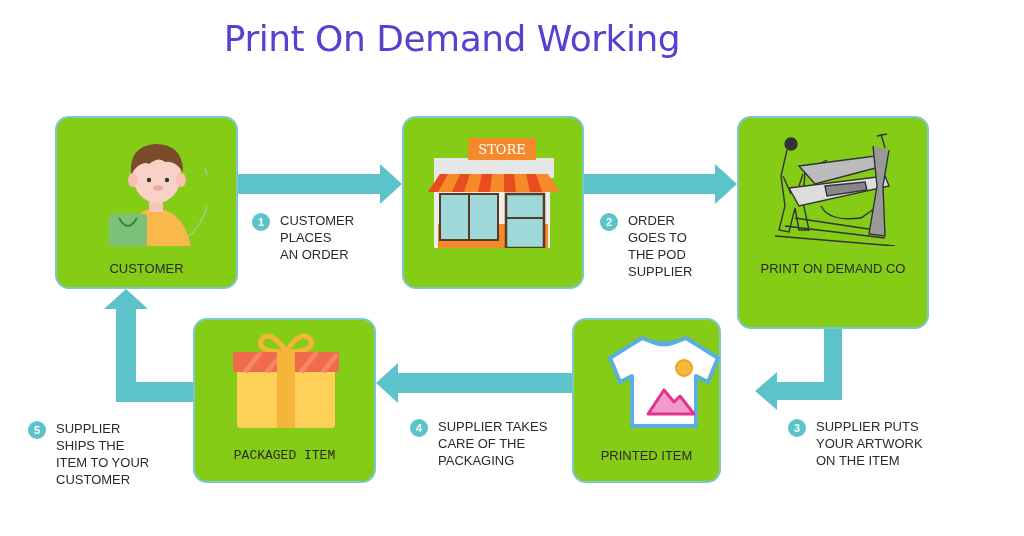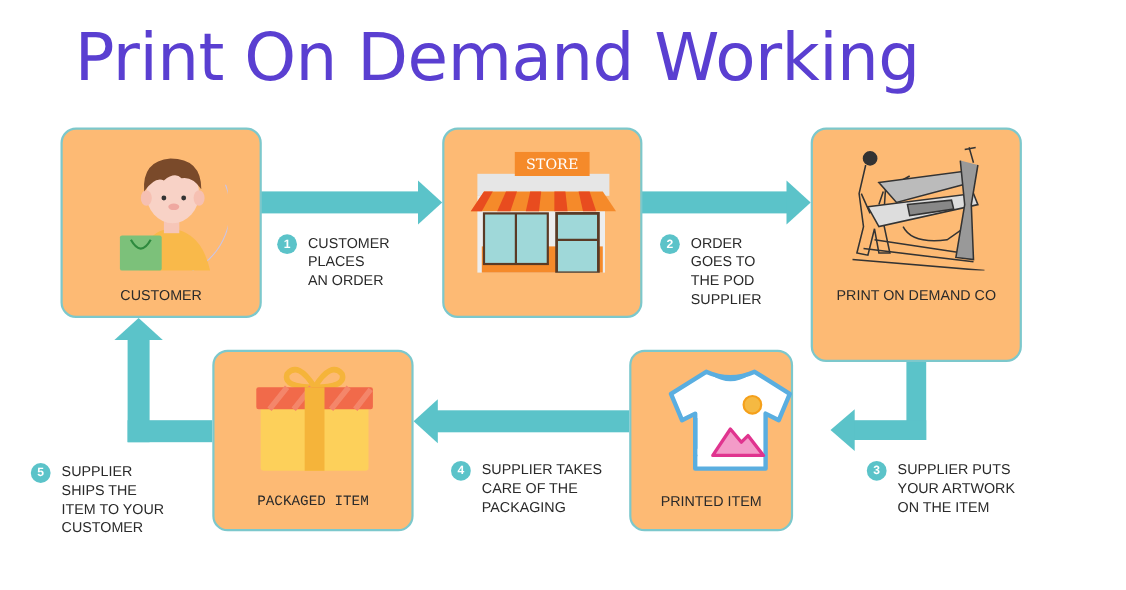--- a/index.html
+++ b/index.html
@@ -1,18 +1,18 @@
 <!DOCTYPE html>
 <html><head>
 <meta charset="utf-8">
 <style>
   html, body { margin:0; padding:0; }
   body { width:1024px; height:536px; background:#ffffff; position:relative; overflow:hidden; font-family:"Liberation Sans", sans-serif; }
-  .title { position:absolute; left:0; width:904px; top:18px; text-align:center; font-family:"DejaVu Sans", sans-serif; font-size:60px; color:#5a3fd1; letter-spacing:-0.5px; }
-  .box { position:absolute; background:#fdba74; border:2px solid #7cc8cc; border-radius:14px; box-sizing:border-box; }
+  .title { position:absolute; left:0; width:904px; top:18px; text-align:center; font-family:"DejaVu Sans", sans-serif; font-size:36px; color:#5a3fd1; letter-spacing:-0.5px; }
+  .box { position:absolute; background:#84cc16; border:2px solid #7cc8cc; border-radius:14px; box-sizing:border-box; }
   .box-label { position:absolute; left:0; right:0; text-align:center; font-size:13px; color:#2a2a2a; font-weight:500; }
   .arrow { position:absolute; background:#5bc3c9; }
   .tri { position:absolute; width:0; height:0; }
   .step { position:absolute; display:flex; align-items:flex-start; }
   .badge { width:18px; height:18px; border-radius:50%; background:#5bc3c9; color:#fff; font-size:11px; font-weight:bold; display:flex; align-items:center; justify-content:center; margin-right:10px; margin-top:1px; flex-shrink:0; }
   .step-text { font-size:13px; line-height:17px; color:#2a2a2a; white-space:pre-line; }
   svg { position:absolute; }
 </style>
 </head>
 <body>

